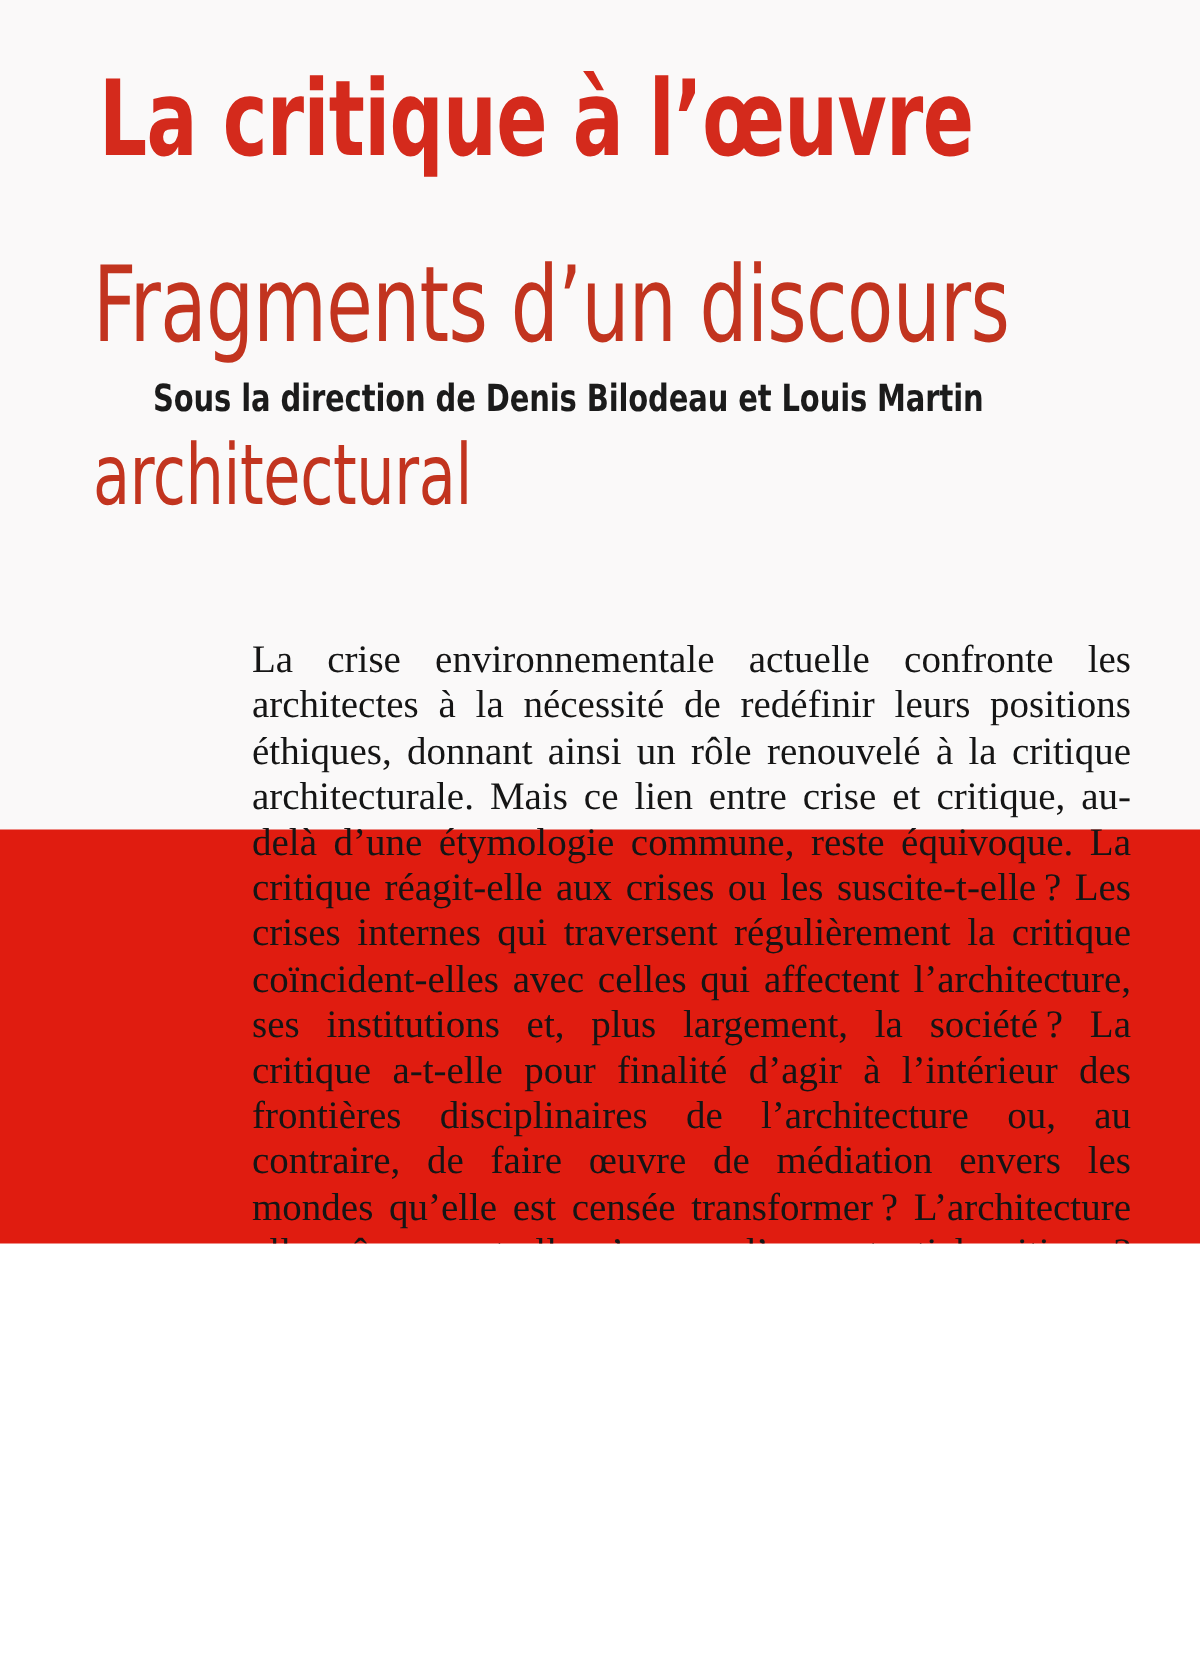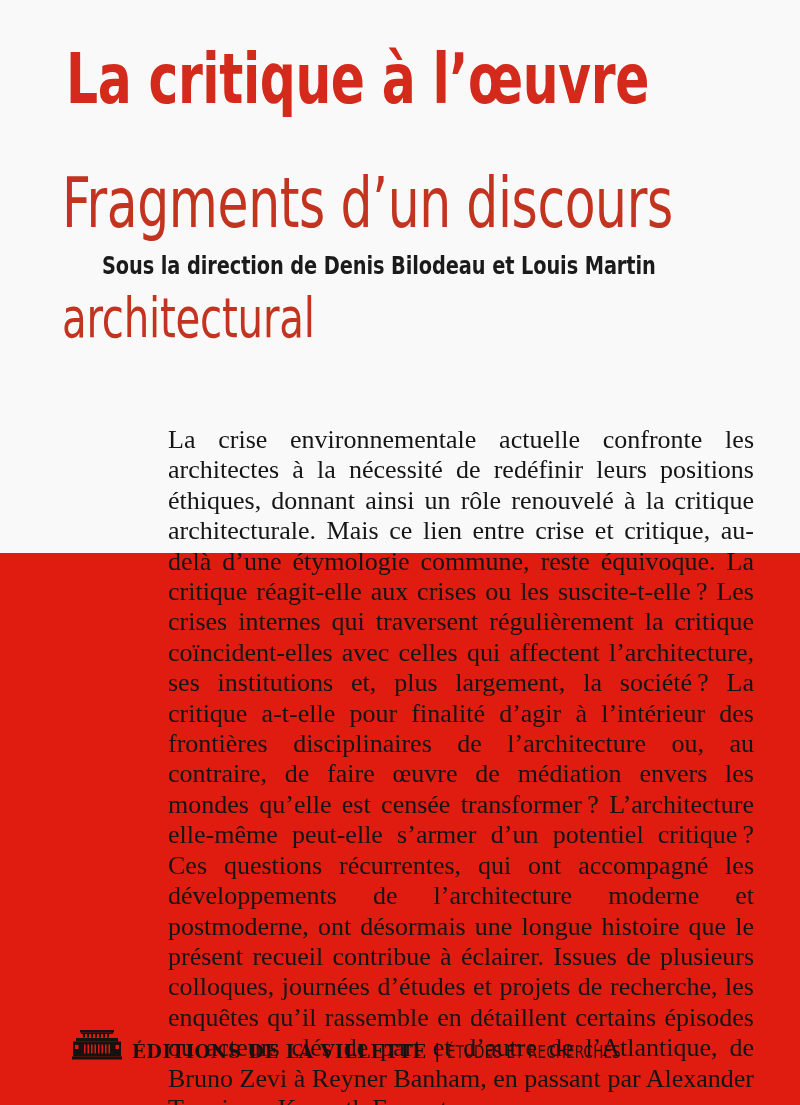--- a/index.html
+++ b/index.html
@@ -7,21 +7,21 @@
     padding: 0;
   }
   body {
     background: #ffffff;
     font-family: "Liberation Serif", serif;
   }
 
   .cover {
     position: relative;
     width: 800px;
-    height: 1105px;
+    height: 829px;
     overflow: hidden;
     background: #faf9f9;
   }
 
   
   .red-band {
     position: absolute;
     left: 0;
     top: 553px;
     width: 800px;

